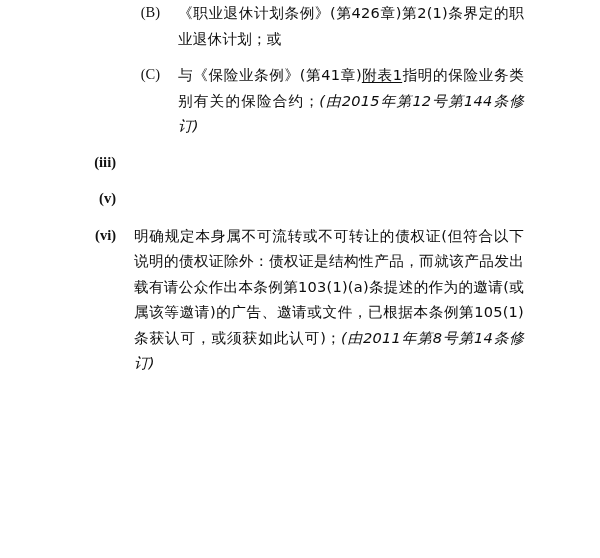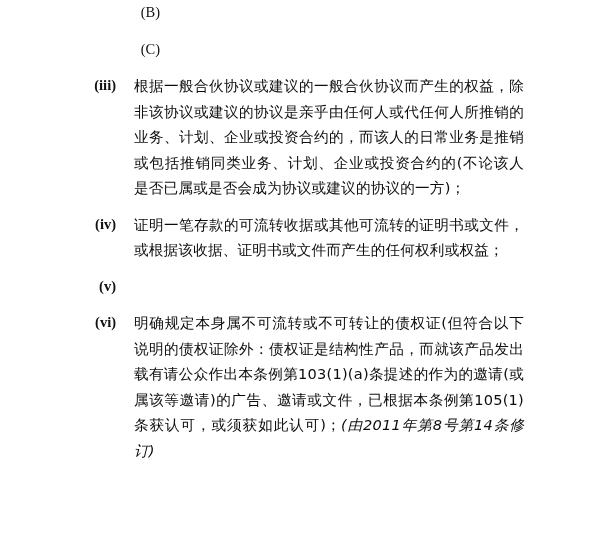--- a/index.html
+++ b/index.html
@@ -58,31 +58,28 @@
     text-underline-offset: 2px;
   }
 </style>
 </head>
 <body>
 
 <div class="page">
   <div id="items-root">
       <div class="item lvl-b">
         <div class="marker">(B)</div>
+        <div class="body"><span>《职业退休计划条例》(第426章)第2(1)条界定的职业退休计划；或</span></div>
       </div>
       <div class="item lvl-b">
         <div class="marker">(C)</div>
+        <div class="body"><span>与《保险业条例》(第41章)</span><span class="und">附表1</span><span>指明的保险业务类别有关的保险合约；</span><span class="ital">(由2015年第12号第144条修订)</span></div>
       </div>
       <div class="item lvl-r">
         <div class="marker">(iii)</div>
-        <div class="body"><span>根据一般合伙协议或建议的一般合伙协议而产生的权益，除非该协议或建议的协议是亲乎由任何人或代任何人所推销的业务、计划、企业或投资合约的，而该人的日常业务是推销或包括推销同类业务、计划、企业或投资合约的(不论该人是否已属或是否会成为协议或建议的协议的一方)；</span></div>
-      </div>
-      <div class="item lvl-r">
-        <div class="marker">(iv)</div>
-        <div class="body"><span>证明一笔存款的可流转收据或其他可流转的证明书或文件，或根据该收据、证明书或文件而产生的任何权利或权益；</span></div>
       </div>
       <div class="item lvl-r">
         <div class="marker">(v)</div>
       </div>
       <div class="item lvl-r">
         <div class="marker">(vi)</div>
         <div class="body"><span>明确规定本身属不可流转或不可转让的债权证(但符合以下说明的债权证除外：债权证是结构性产品，而就该产品发出载有请公众作出本条例第103(1)(a)条提述的作为的邀请(或属该等邀请)的广告、邀请或文件，已根据本条例第105(1)条获认可，或须获如此认可)；</span><span class="ital">(由2011年第8号第14条修订)</span></div>
       </div>
     </div>
 </div>

